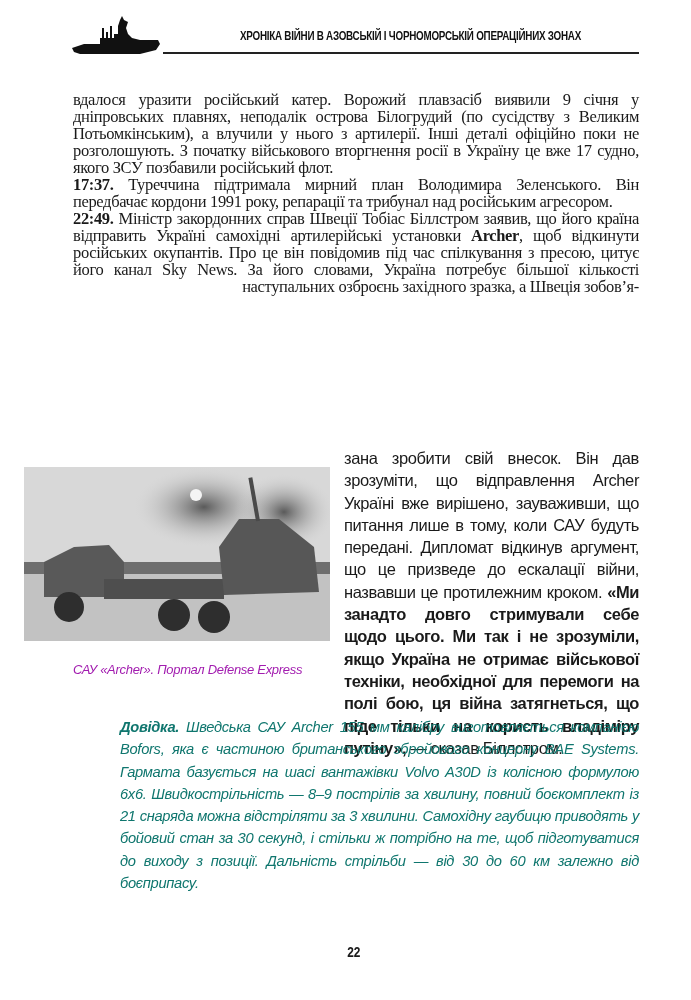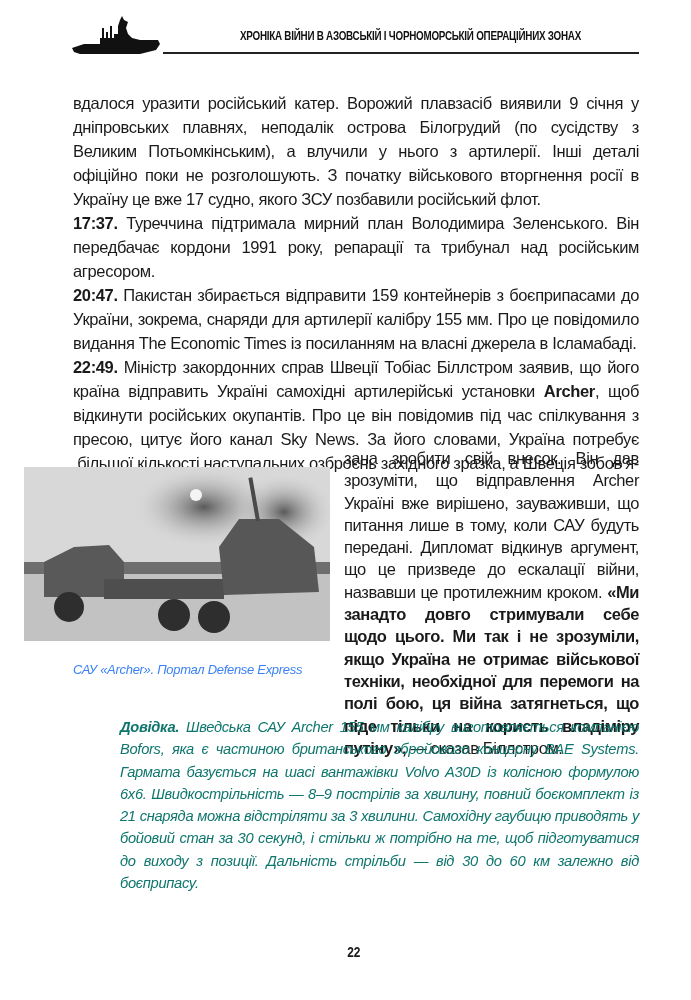--- a/index.html
+++ b/index.html
@@ -1,50 +1,49 @@
 <!DOCTYPE html>
 <html><head>
 <meta charset="utf-8">
 <style>
   html, body { margin: 0; padding: 0; background: #ffffff; }
   body { width: 691px; height: 1000px; position: relative; overflow: hidden; font-family: "Liberation Sans", "DejaVu Sans", sans-serif; color: #1a1a1a; }
   .header { position: absolute; left: 0; top: 0; width: 599px; height: 70px; }
   .ship { position: absolute; left: 70px; top: 14px; width: 92px; height: 46px; }
   .header-title { position: absolute; left: 240px; top: 29px; font-family: "Liberation Sans", sans-serif; font-weight: bold; font-size: 12px; letter-spacing: -0.3px; transform: scaleX(0.82); transform-origin: left center; white-space: nowrap; color: #111; }
   .header-rule { position: absolute; left: 163px; top: 52px; width: 476px; height: 2px; background: #222; }
-  .body-text { position: absolute; left: 73px; width: 566px; font-size: 16.5px; line-height: 24px; text-align: justify; letter-spacing: -0.35px; }
+  .body-text { position: absolute; left: 73px; width: 566px; font-size: 16.5px; line-height: 17px; text-align: justify; letter-spacing: -0.35px; font-family: Liberation Serif, serif; }
   .body-text p { margin: 0; }
   .ts { font-weight: bold; }
   .b { font-weight: bold; }
   .right-col { position: absolute; left: 344px; width: 295px; font-size: 16.5px; line-height: 22.3px; text-align: justify; letter-spacing: -0.4px; }
   .right-col p { margin: 0; }
   .quote { font-weight: bold; }
   .photo { position: absolute; left: 24px; top: 467px; width: 306px; height: 174px; overflow: hidden; background: linear-gradient(#d6d6d6, #c8c8c8 55%, #b4b4b4 56%, #c9c9c9); }
-  .caption { position: absolute; left: 73px; top: 662px; font-size: 13px; font-style: italic; letter-spacing: -0.3px; color: #3b82f6; }
+  .caption { position: absolute; left: 73px; top: 662px; font-size: 13px; font-style: italic; letter-spacing: -0.3px; color: #a21caf; }
   .note { position: absolute; left: 120px; top: 716px; width: 519px; font-size: 14.7px; line-height: 22.3px; font-style: italic; text-align: justify; letter-spacing: -0.3px; color: #0f766e; }
   .note .nl { font-weight: bold; }
   .page-num { position: absolute; left: 346px; top: 944px; font-weight: bold; font-size: 14px; transform: scaleX(0.85); }
 </style>
 </head>
 <body>
 
 <div class="header">
   <svg class="ship" viewBox="0 0 92 46">
     <path d="M2 34 L14 30 L30 30 L30 24 L36 24 L36 18 L38 18 L38 24 L44 24 L44 20 L48 20 L48 12 L50 6 L52 2 L54 6 L58 8 L56 14 L58 20 L62 24 L70 26 L88 26 L90 30 L86 36 L70 40 L30 40 L10 40 L4 38 Z" fill="#111"></path>
     <rect x="32" y="14" width="2" height="12" fill="#111"></rect>
     <rect x="40" y="12" width="2" height="12" fill="#111"></rect>
   </svg>
   <div class="header-title">ХРОНІКА ВІЙНИ В АЗОВСЬКІЙ І ЧОРНОМОРСЬКІЙ ОПЕРАЦІЙНИХ ЗОНАХ</div>
   <div class="header-rule"></div>
 </div>
 
 <div class="body-text" style="top: 91px;">
   <p>вдалося уразити російський катер. Ворожий плавзасіб виявили 9 січня у дніпровських плавнях, неподалік острова Білогрудий (по сусідству з Великим Потьомкінським), а влучили у нього з артилерії. Інші деталі офіційно поки не розголошують. З початку військового вторгнення росії в Україну це вже 17 судно, якого ЗСУ позбавили російський флот.</p>
   <p><span class="ts">17:37.</span><span> Туреччина підтримала мирний план Володимира Зеленського. Він передбачає кордони 1991 року, репарації та трибунал над російським агресором.</span></p>
-  <p><span class="ts">20:47.</span><span> Пакистан збирається відправити 159 контейнерів з боєприпасами до України, зокрема, снаряди для артилерії калібру 155 мм. Про це повідомило видання The Economic Times із посиланням на власні джерела в Ісламабаді.</span></p>
   <p style="text-align-last: right;"><span class="ts">22:49.</span><span> Міністр закордонних справ Швеції Тобіас Біллстром заявив, що його країна відправить Україні самохідні артилерійські установки </span><span class="b">Archer</span><span>, щоб відкинути російських окупантів. Про це він повідомив під час спілкування з пресою, цитує його канал Sky News. За його словами, Україна потребує більшої кількості наступальних озброєнь західного зразка, а Швеція зобов’я-</span></p>
 </div>
 
 <div class="photo">
   <svg width="306" height="174" viewBox="0 0 306 174">
     <defs>
       <radialGradient id="smoke" cx="0.5" cy="0.5" r="0.5">
         <stop offset="0" stop-color="#5a5a5a"></stop>
         <stop offset="1" stop-color="#d0d0d0" stop-opacity="0"></stop>
       </radialGradient>

